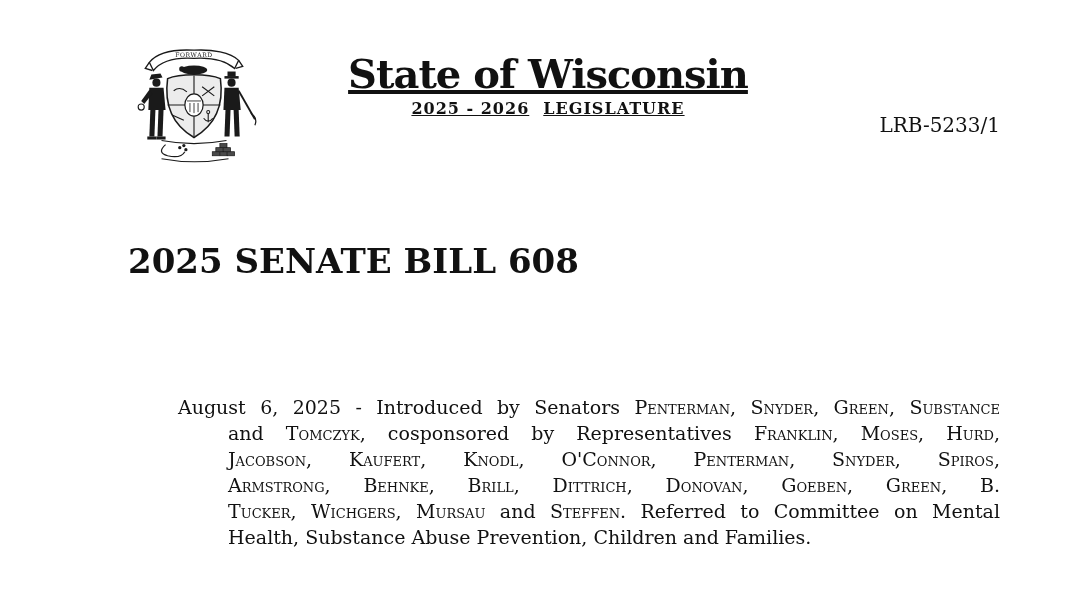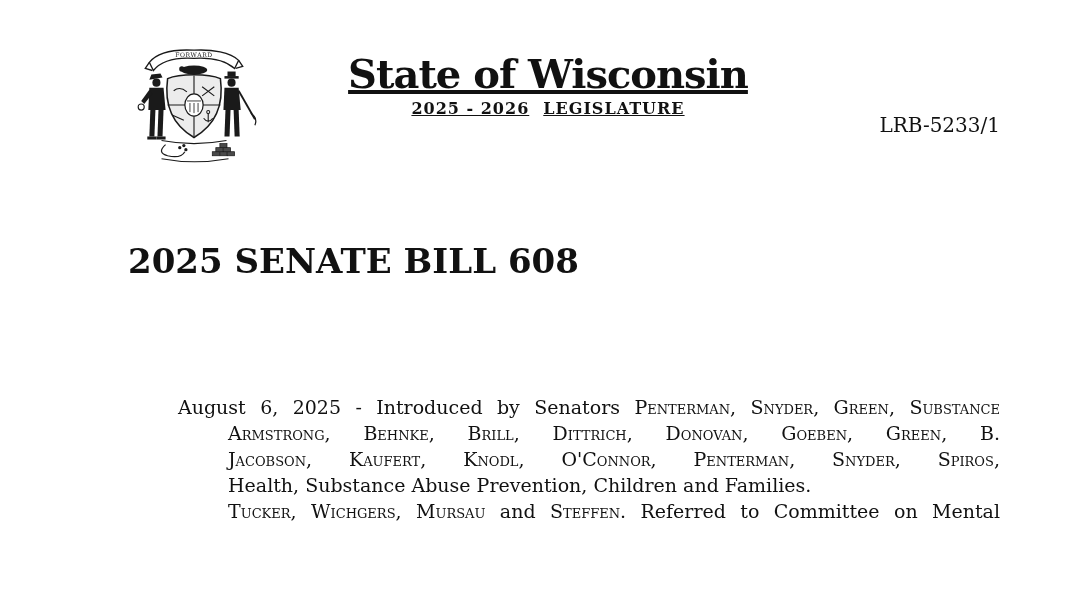--- a/index.html
+++ b/index.html
@@ -111,19 +111,20 @@
   </div>
 
   <div class="lrb">
     <div>LRB-5233/1</div>
   </div>
 
   <div class="bill-title">2025 SENATE BILL 608</div>
 
   <div class="intro">
       <div class="intro-line just"><span>August 6, 2025 - Introduced by Senators </span><span class="sc">Penterman</span><span>, </span><span class="sc">Snyder</span><span>, </span><span class="sc">Green</span><span>, </span><span class="sc">Substance</span></div>
+      <div class="intro-line indent just"><span>and </span><span class="sc">Tomczyk</span><span>, cosponsored by Representatives </span><span class="sc">Franklin</span><span>, </span><span class="sc">Moses</span><span>, </span><span class="sc">Hurd</span><span>,</span></div>
+      <div class="intro-line indent just"><span class="sc">Jacobson</span><span>, </span><span class="sc">Kaufert</span><span>, </span><span class="sc">Knodl</span><span>, </span><span class="sc">O'Connor</span><span>, </span><span class="sc">Penterman</span><span>, </span><span class="sc">Snyder</span><span>, </span><span class="sc">Spiros</span><span>,</span></div>
       <div class="intro-line indent just"><span class="sc">Armstrong</span><span>, </span><span class="sc">Behnke</span><span>, </span><span class="sc">Brill</span><span>, </span><span class="sc">Dittrich</span><span>, </span><span class="sc">Donovan</span><span>, </span><span class="sc">Goeben</span><span>, </span><span class="sc">Green</span><span>, B.</span></div>
-      <div class="intro-line indent just"><span class="sc">Jacobson</span><span>, </span><span class="sc">Kaufert</span><span>, </span><span class="sc">Knodl</span><span>, </span><span class="sc">O'Connor</span><span>, </span><span class="sc">Penterman</span><span>, </span><span class="sc">Snyder</span><span>, </span><span class="sc">Spiros</span><span>,</span></div>
+      <div class="intro-line indent just"><span class="sc">Tucker</span><span>, </span><span class="sc">Wichgers</span><span>, </span><span class="sc">Mursau</span><span> and </span><span class="sc">Steffen</span><span>. Referred to Committee on Mental</span></div>
       <div class="intro-line indent"><span>Health, Substance Abuse Prevention, Children and Families.</span></div>
-      <div class="intro-line indent just"><span class="sc">Tucker</span><span>, </span><span class="sc">Wichgers</span><span>, </span><span class="sc">Mursau</span><span> and </span><span class="sc">Steffen</span><span>. Referred to Committee on Mental</span></div>
     </div>
 
 </div>
 
 </body></html>

